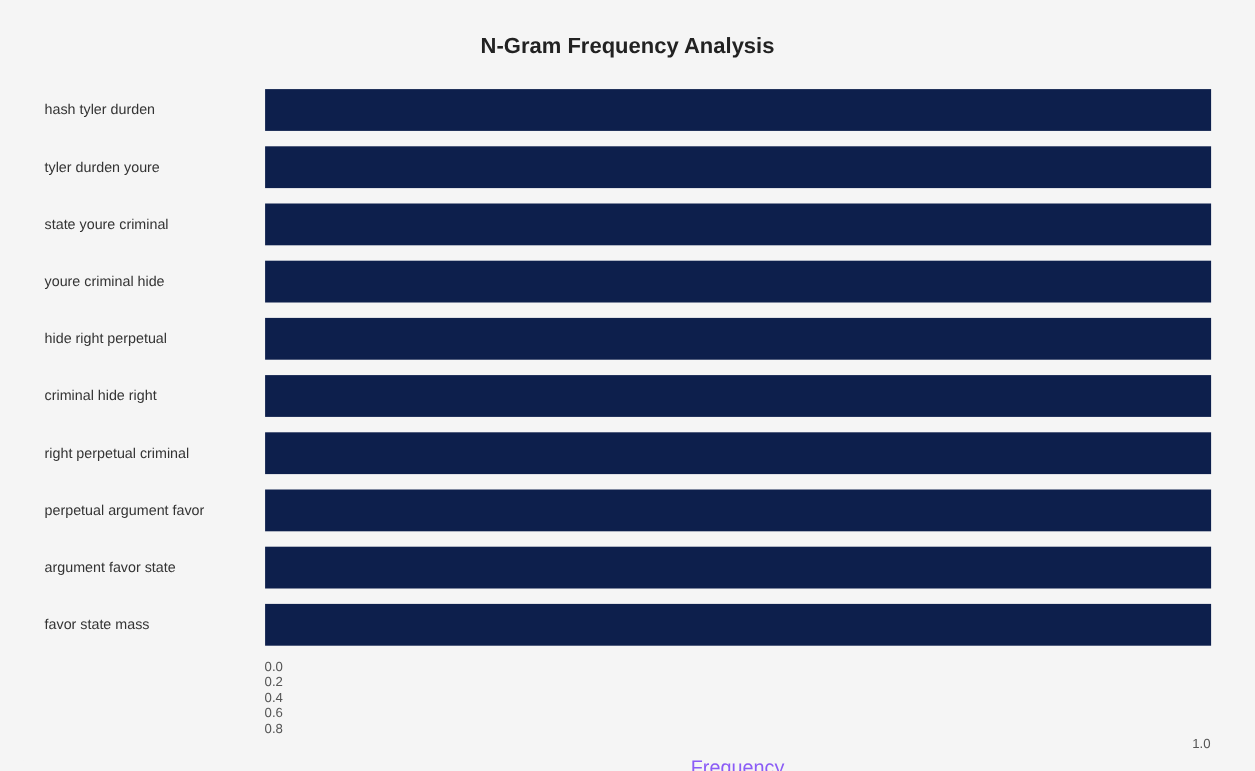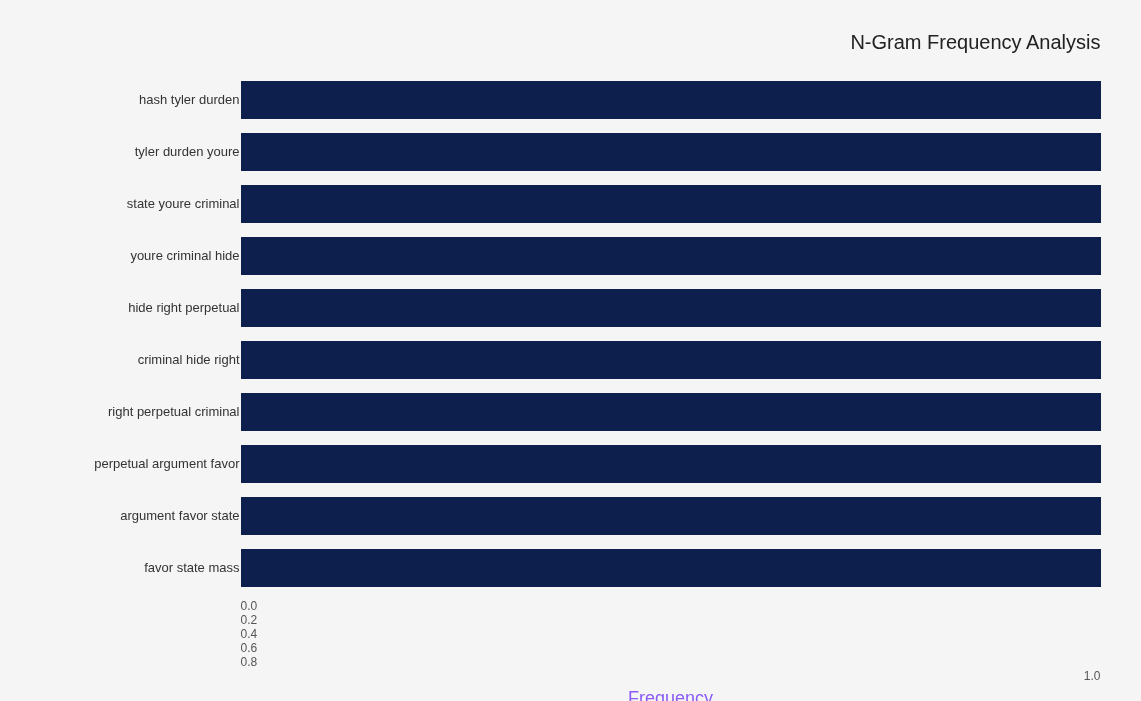--- a/index.html
+++ b/index.html
@@ -13,41 +13,41 @@
       justify-content: center;
     }
     .chart-container {
       background: #f5f5f5;
       width: 1100px;
       height: 680px;
       padding: 20px 20px 60px 20px;
       position: relative;
     }
     .chart-title {
-      text-align: right;
+      text-align: center;
       font-size: 20px;
-      font-weight: normal;
+      font-weight: bold;
       color: #222;
       margin-bottom: 20px;
     }
     .chart-area {
       display: flex;
       flex-direction: column;
       gap: 0px;
       height: calc(100% - 80px);
     }
     .bar-row {
       display: flex;
       align-items: center;
       flex: 1;
     }
     .bar-label {
       width: 200px;
-      text-align: right;
-      padding-right: 1px;
+      text-align: left;
+      padding-right: 16px;
       font-size: 13px;
       color: #333;
       white-space: nowrap;
     }
     .bar-track {
       flex: 1;
       background: #e8e8e8;
       height: 38px;
       position: relative;
     }

